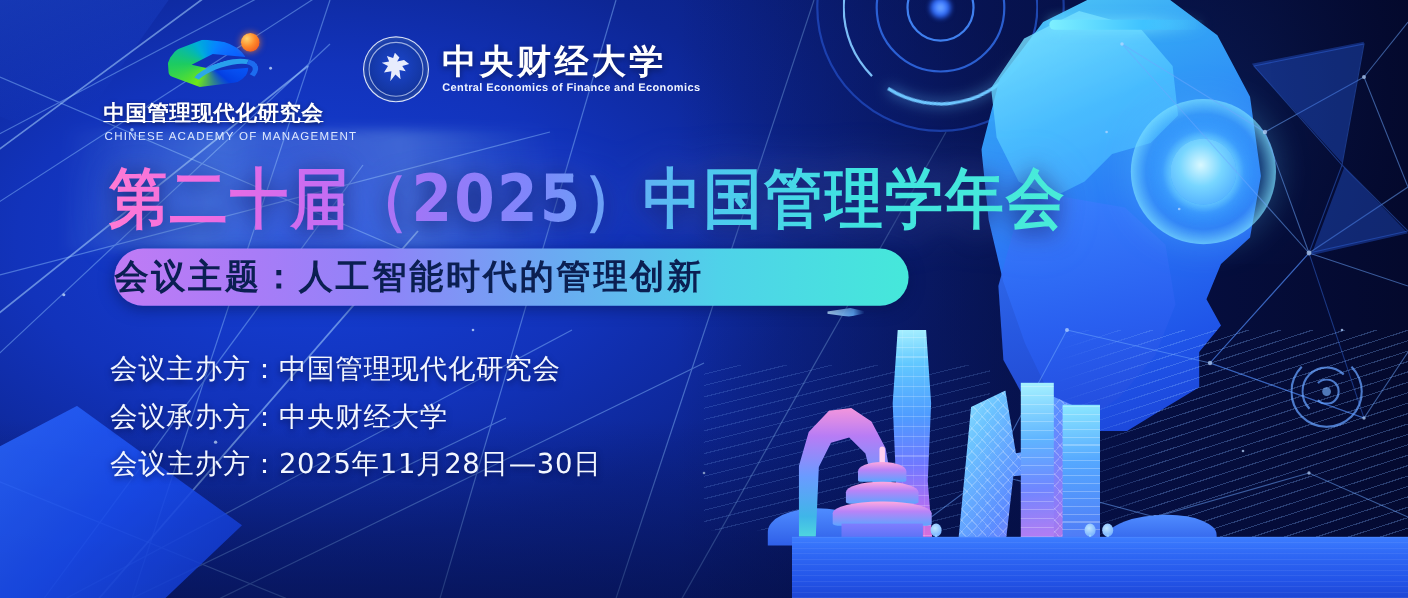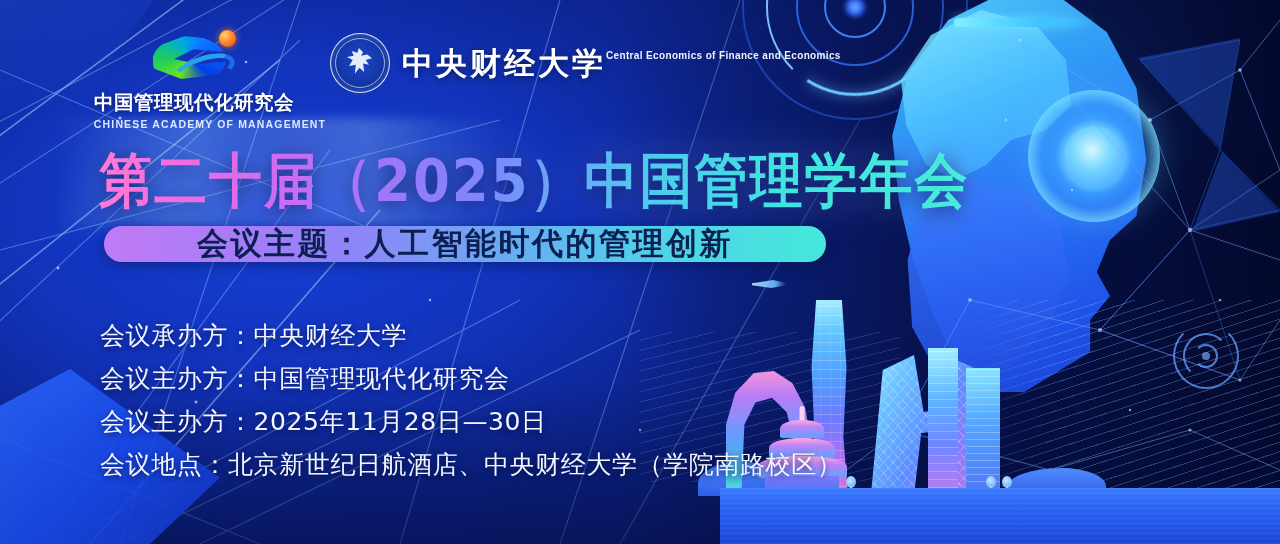--- a/index.html
+++ b/index.html
@@ -76,24 +76,24 @@
     transform:rotate(-18deg);
     opacity:.95;
   }
   .cam-ball{
     position:absolute; right:4px; top:0px; width:17px; height:17px; border-radius:50%;
     background:radial-gradient(circle at 32% 30%,#ffd36b 0%,#ff8a2a 45%,#e8431d 100%);
     box-shadow:0 0 7px rgba(255,130,40,.8);
   }
   .cam-cn{
     margin-top:3px; font-size:19.5px; font-weight:700; letter-spacing:.5px; color:#fff;
-    text-shadow:0 1px 4px rgba(0,0,0,.5); white-space:nowrap;
+    text-shadow:0 1px 4px rgba(0,0,0,.5); white-space:nowrap;text-decoration:underline;
   }
   .cam-en{
-    margin-top:2px; font-size:10.5px; font-weight:700; letter-spacing:1.15px;
+    margin-top:2px; font-size:10.5px; font-weight:400; letter-spacing:1.15px;
     color:#dfe9ff; white-space:nowrap;margin-left:32px;
   }
 
   .logo-cufe{ display:flex; align-items:center; gap:12px; padding-top:3px; }
   .cufe-seal{
     position:relative; width:60px; height:60px; border-radius:50%;
     border:1.5px solid rgba(235,242,255,.92);
     background:radial-gradient(circle at 50% 45%, #1b46cf 0%, #123399 70%, #0e2782 100%);
     display:flex; align-items:center; justify-content:center;
     box-shadow:0 0 6px rgba(140,180,255,.35) inset;
@@ -101,21 +101,21 @@
   .cufe-seal::before{
     content:""; position:absolute; inset:4px; border-radius:50%;
     border:1px solid rgba(225,235,255,.65);
   }
   .cufe-seal-fig{
     width:26px; height:30px;
     background:#f2f6ff;
     clip-path:polygon(46% 0%, 62% 14%, 54% 26%, 78% 22%, 96% 34%, 72% 40%, 84% 56%, 62% 52%, 66% 80%, 48% 66%, 30% 86%, 34% 56%, 8% 60%, 22% 40%, 0% 30%, 26% 26%, 18% 10%, 40% 16%);
     opacity:.95;
   }
-  .cufe-text{ display:flex; flex-direction:row; }
+  .cufe-text{ display:flex; flex-direction:column; }
   .cufe-cn{
     font-size:31px; font-weight:700; color:#ffffff; letter-spacing:3px;
     font-family:"DejaVu Serif","Liberation Serif",serif;
     text-shadow:0 2px 6px rgba(0,0,0,.45);
     white-space:nowrap; line-height:1.05;
   }
   .cufe-en{
     margin-top:3px; font-size:10px; font-weight:700; letter-spacing:.35px; color:#eef3ff;
     white-space:nowrap;
   }
@@ -129,23 +129,23 @@
     -webkit-background-clip:text; background-clip:text;
     -webkit-text-fill-color:transparent; color:transparent;
     filter:drop-shadow(0 3px 10px rgba(10,20,90,.85)) drop-shadow(0 0 16px rgba(120,150,255,.35));
     transform:scaleY(1.12);
     transform-origin:left top;
   }
 
   
   .pill{
     position:absolute; left:104px; top:226px;
-    width:722px; height:36px; border-radius:26px;
+    width:722px; height:52px; border-radius:26px;
     background:linear-gradient(92deg,#c07bf5 0%,#a87cf7 18%,#8f84f8 34%,#6ba9f2 55%,#4fd2e9 76%,#45e8da 100%);
-    display:flex; align-items:center; justify-content:center;
+    display:flex; align-items:center; justify-content:flex-start;
     box-shadow:0 3px 14px rgba(6,16,70,.5);
   }
   .pill-text{
     font-size:31px; font-weight:800; letter-spacing:2.5px; color:#0b1f52; white-space:nowrap;
     font-family:"DejaVu Sans","Liberation Sans",sans-serif;
   }
 
   
   .info{ position:absolute; left:100px; top:314px; }
   .info-line{
@@ -502,20 +502,19 @@
 
     </div>
 
     <div class="headline">第二十届（2025）中国管理学年会</div>
 
     <div class="pill">
       <span class="pill-text">会议主题：人工智能时代的管理创新</span>
     </div>
 
     <div class="info">
+      <div class="info-line">会议主办方：中国管理现代化研究会</div>
       <div class="info-line">会议承办方：中央财经大学</div>
-      <div class="info-line">会议主办方：中国管理现代化研究会</div>
       <div class="info-line">会议主办方：2025年11月28日—30日</div>
-      <div class="info-line">会议地点：北京新世纪日航酒店、中央财经大学（学院南路校区）</div>
     </div>
 
   </div>
 </div>
 
 </body></html>

